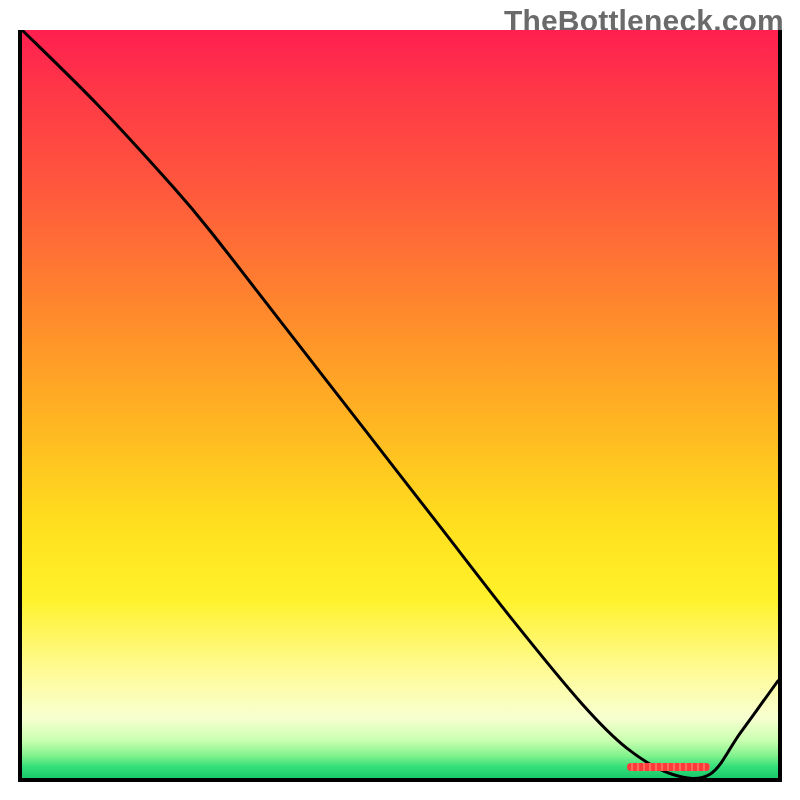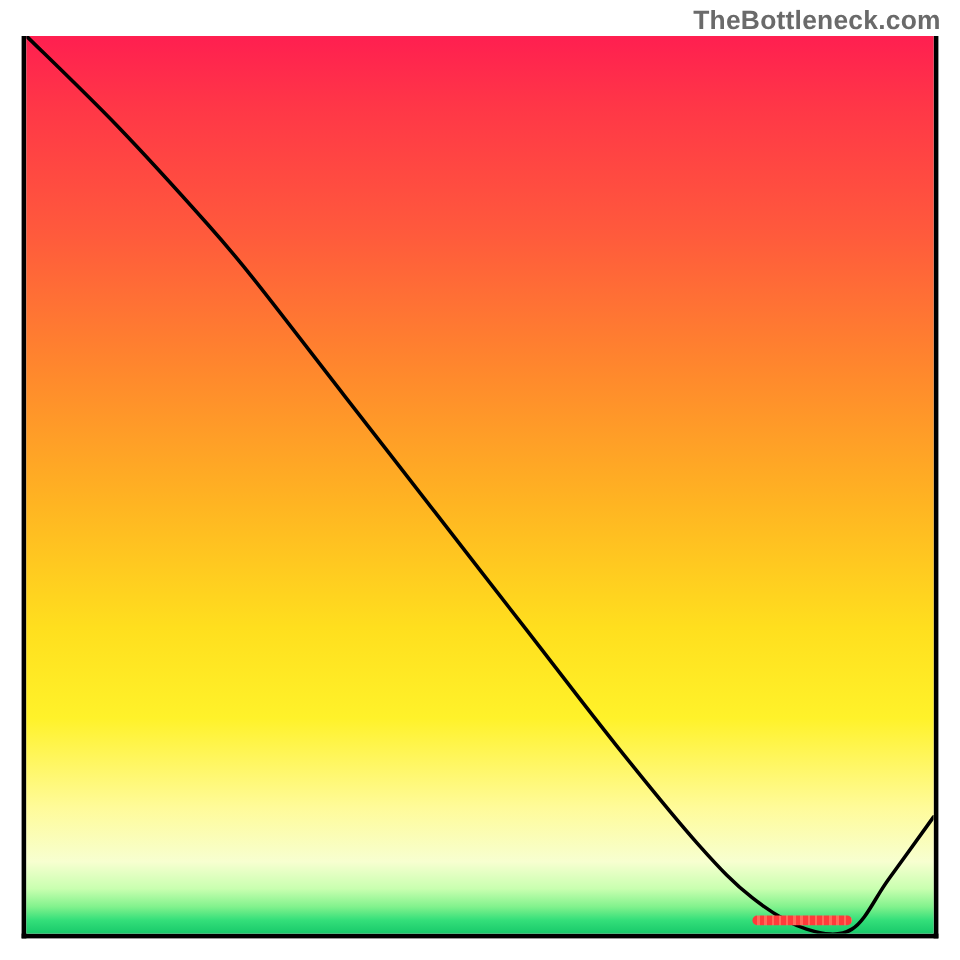--- a/index.html
+++ b/index.html
@@ -8,21 +8,21 @@
     height: 800px;
     background: #ffffff;
     font-family: Arial, Helvetica, sans-serif;
     position: relative;
     overflow: hidden;
   }
   .attribution {
     position: absolute;
     top: 4px;
     right: 16px;
-    font-size: 22px;
+    font-size: 30px;
     font-weight: 600;
     color: #6a6a6a;
     letter-spacing: 0.2px;
   }
   .plot-area {
     position: absolute;
     left: 18px;
     top: 30px;
     width: 764px;
     height: 752px;

